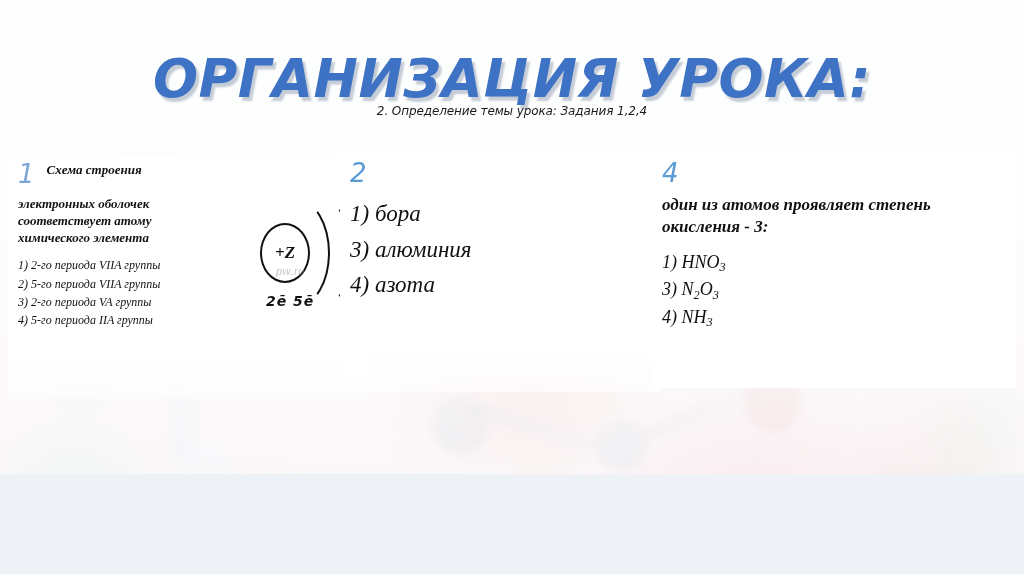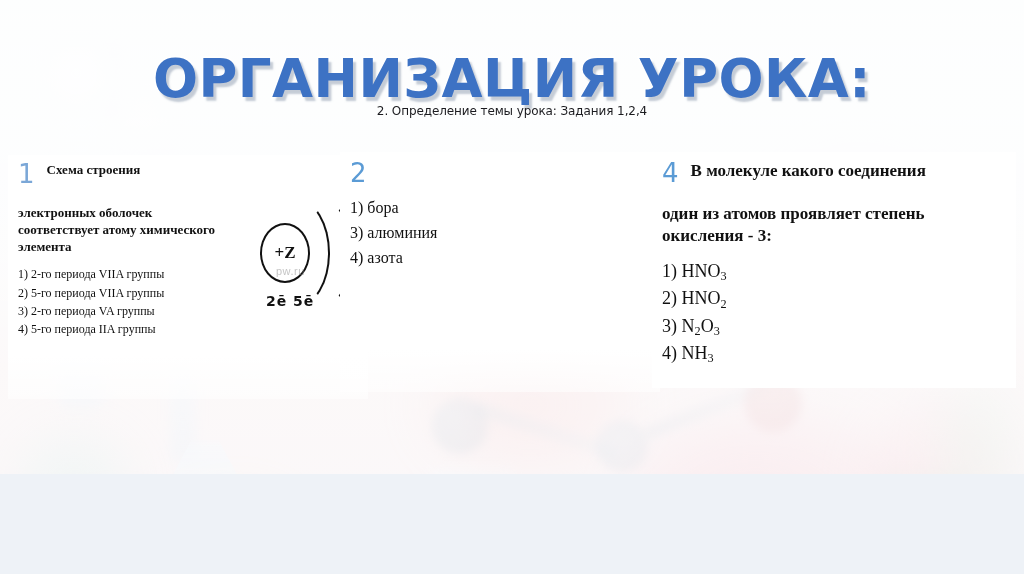--- a/index.html
+++ b/index.html
@@ -13,20 +13,21 @@
     font-family: "Liberation Sans", sans-serif;
     background: #eef2f7;
   }
 
   #slide {
     position: relative;
     width: 1024px;
     height: 474px;
     overflow: hidden;
     background: linear-gradient(to bottom, #f4f7fb 0%, #eef3f9 30%, #f3f2f4 55%, #f7eff0 75%, #f6eef0 100%);
+    font-style: italic;
   }
 
   
   .bg-layer {
     position: absolute;
     inset: 0;
     overflow: hidden;
     pointer-events: none;
   }
   .blob {
@@ -177,26 +178,26 @@
   }
   #card1 .stem { font-size: 13px; }
   #card2 .stem { font-size: 16.5px; }
   #card4 .stem { font-size: 17px; }
 
   .stem-first-line {
     display: flex;
     align-items: flex-start;
     gap: 12px;
   }
-  .stem-rest { margin-top: 17px; }
+  .stem-rest { margin-top: 8px; }
 
   .options { margin-top: 10px; }
   .opt {
     font-weight: normal;
-    font-size: 16px;
+    font-size: 23px;
     line-height: 1.55;
     white-space: nowrap;
   }
   #card1 .opt { font-size: 12px; line-height: 1.52; }
   #card4 .opt { font-size: 18px; line-height: 1.52; }
   .opt sub { font-size: .68em; vertical-align: baseline; position: relative; top: .28em; }
 
   
   .atom-figure {
     position: absolute;
@@ -329,27 +330,25 @@
       <div class="options">
         <div class="opt">1) бора</div>
         <div class="opt">3) алюминия</div>
         <div class="opt">4) азота</div>
       </div>
     </div>
 
     <div class="card" id="card4">
       <div class="stem-first-line">
         <span class="card-num">4</span>
-        <span class="stem">В молекуле какого соединения</span>
       </div>
       <div class="stem stem-rest">один из атомов проявляет степень окисления - 3:</div>
 
       <div class="options">
         <div class="opt">1) HNO<sub>3</sub></div>
-        <div class="opt">2) HNO<sub>2</sub></div>
         <div class="opt">3) N<sub>2</sub>O<sub>3</sub></div>
         <div class="opt">4) NH<sub>3</sub></div>
       </div>
     </div>
 
 
   </div>
 </div>
 
 </body></html>

